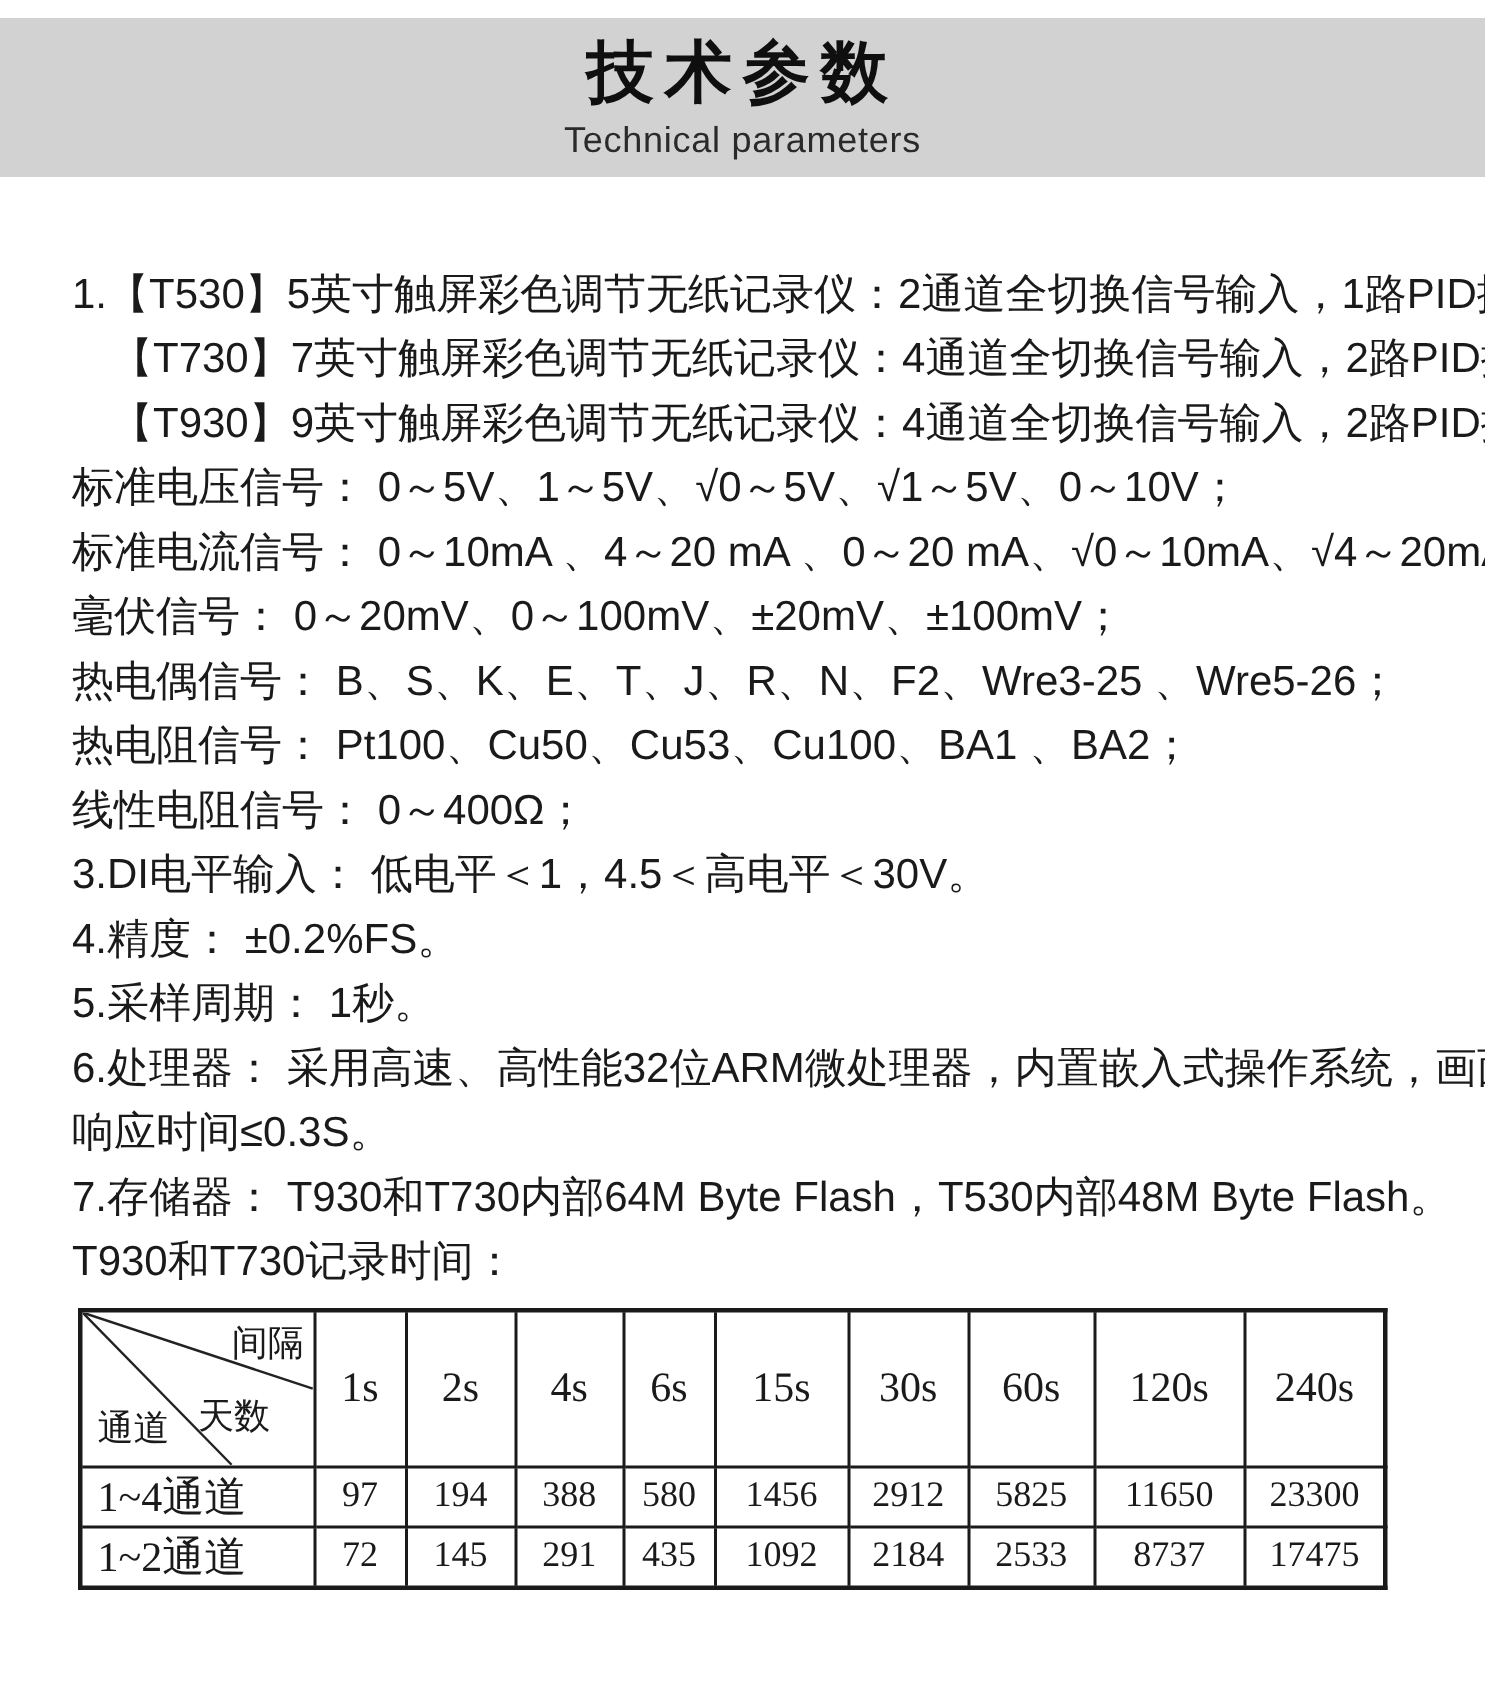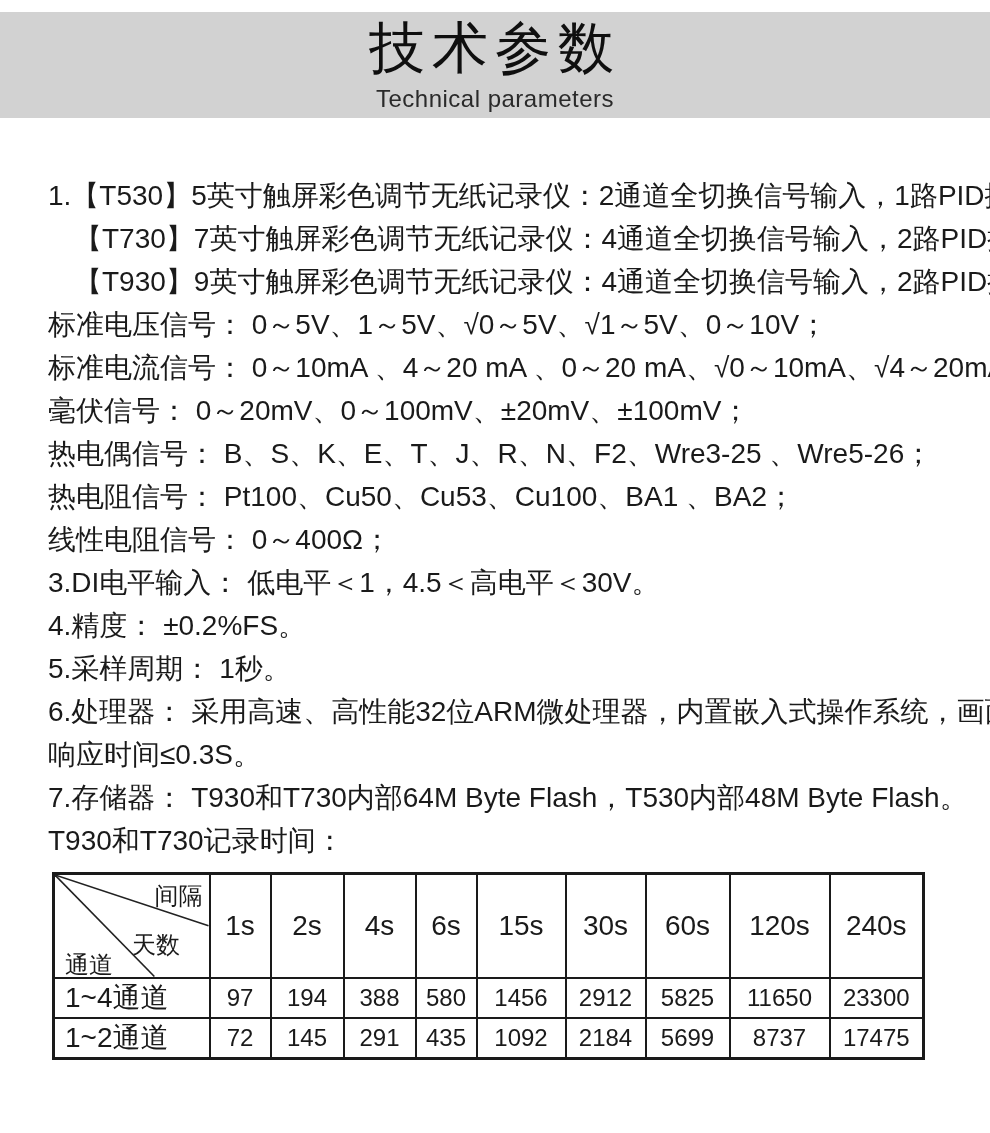--- a/index.html
+++ b/index.html
@@ -13,21 +13,21 @@
   }
   .banner {
     margin-top: 12px;
     height: 106px;
     background: #d2d2d2;
     display: flex; flex-direction: column;
     align-items: center; justify-content: center;
   }
   .banner h1 {
     margin: 0;
-    font-size: 56px; font-weight: normal;
+    font-size: 45px; font-weight: bold;
     letter-spacing: 7px;
     color: #0f0f0f;
     line-height: 1.05;
   }
   .banner .subtitle {
     font-size: 24px;
     color: #2a2a2a;
     margin-top: 10px;
     letter-spacing: 0.5px;
     line-height: 1;
@@ -39,20 +39,21 @@
     line-height: 43px;
     white-space: nowrap;
   }
   .line.indent { padding-left: 26px; }
   table.record {
     border-collapse: collapse;
     table-layout: fixed;
     width: 870px;
     margin: 10px 0 0 52px;
     border: 3px solid #1a1a1a;
+    font-family: Liberation Serif, serif;
   }
   .record th, .record td {
     border: 2px solid #1a1a1a;
     text-align: center;
     font-weight: normal;
     padding: 0;
     overflow: hidden;
   }
   .record thead tr { height: 104px; }
   .record tbody tr { height: 34px; }
@@ -75,21 +76,21 @@
   }
   .corner span {
     position: absolute;
     font-size: 24px;
     line-height: 1;
     color: #1a1a1a;
     white-space: nowrap;
   }
   .c-tr  { top: 9px;  right: 6px; }
   .c-mid { top: 58px; left: 77px; }
-  .c-bl  { top: 78px; left: 10px; }
+  .c-bl  { top: 66px; left: 10px; }
 </style>
 </head>
 <body>
 
 <div class="page">
 
   <header class="banner">
     <h1>技术参数</h1>
     <div class="subtitle">Technical parameters</div>
   </header>
@@ -162,20 +163,20 @@
         <td>23300</td>
       </tr>
       <tr>
         <td class="rowlabel">1~2通道</td>
         <td>72</td>
         <td>145</td>
         <td>291</td>
         <td>435</td>
         <td>1092</td>
         <td>2184</td>
-        <td>5699</td>
+        <td>2533</td>
         <td>8737</td>
         <td>17475</td>
       </tr>
     </tbody>
   </table>
 
 </div>
 
 </body></html>

